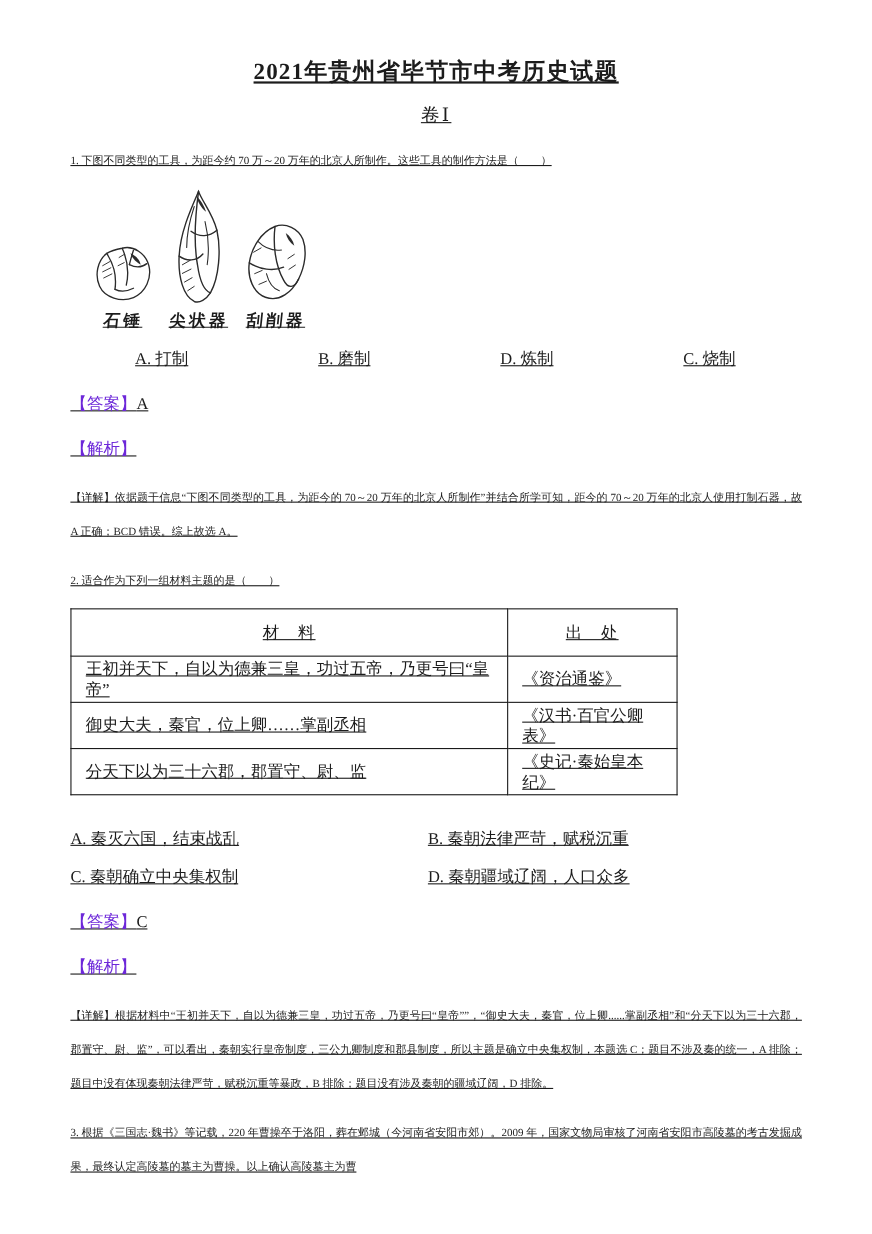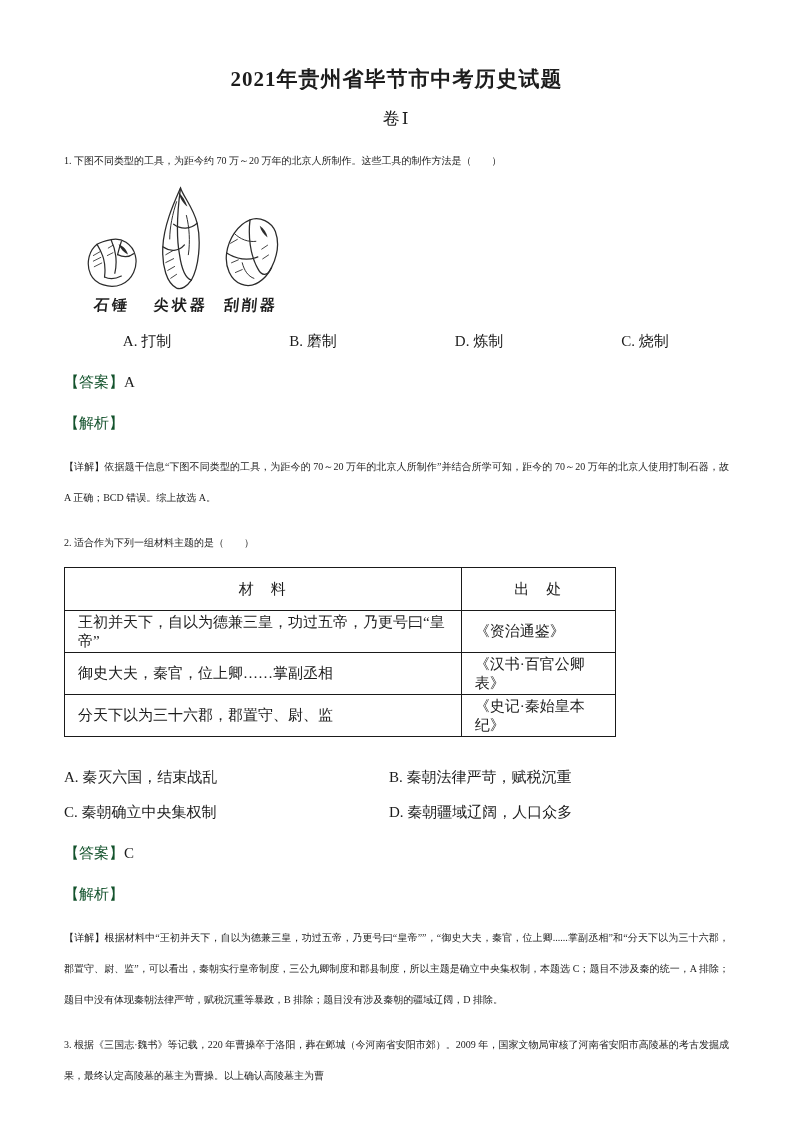--- a/index.html
+++ b/index.html
@@ -5,22 +5,23 @@
   * { margin: 0; padding: 0; box-sizing: border-box; }
   html, body { background: #ffffff; }
   body {
     width: 793px; height: 1122px;
     font-family: "Liberation Serif", "DejaVu Serif", serif;
     color: #1c1c1c;
     overflow: hidden;
   }
   .page {
     width: 793px; height: 1122px;
-    padding: 58px 64px 20px 64px;
+    padding: 44px 64px 20px 64px;
     background: #ffffff;
+    text-decoration: underline;
   }
   .doc-title {
     text-align: center;
     font-size: 21px;
     font-weight: 700;
     letter-spacing: 1px;
     line-height: 30px;
     margin: 6px 0 12px 0;
   }
   .volume {
@@ -67,21 +68,21 @@
     row-gap: 7px;
     margin-top: 26px;
     font-size: 15px;
     line-height: 28px;
   }
   .ansline {
     font-size: 15px;
     line-height: 28px;
     margin-top: 13px;
   }
-  .blue { color: #14532d; }
+  .blue { color: #6d28d9; }
   .detail { margin-top: 14px; }
   .q2stem { margin-top: 14px; }
   .q3stem { margin-top: 14px; }
   table.materials {
     border-collapse: collapse;
     width: 552px;
     margin: 9px 0 0 0;
     font-size: 15px;
     border-radius: 16px;
   }

